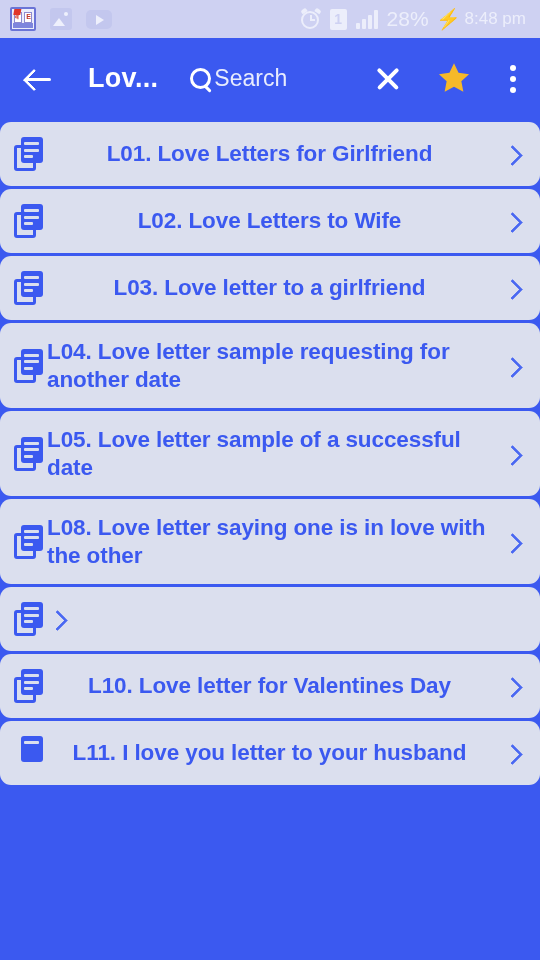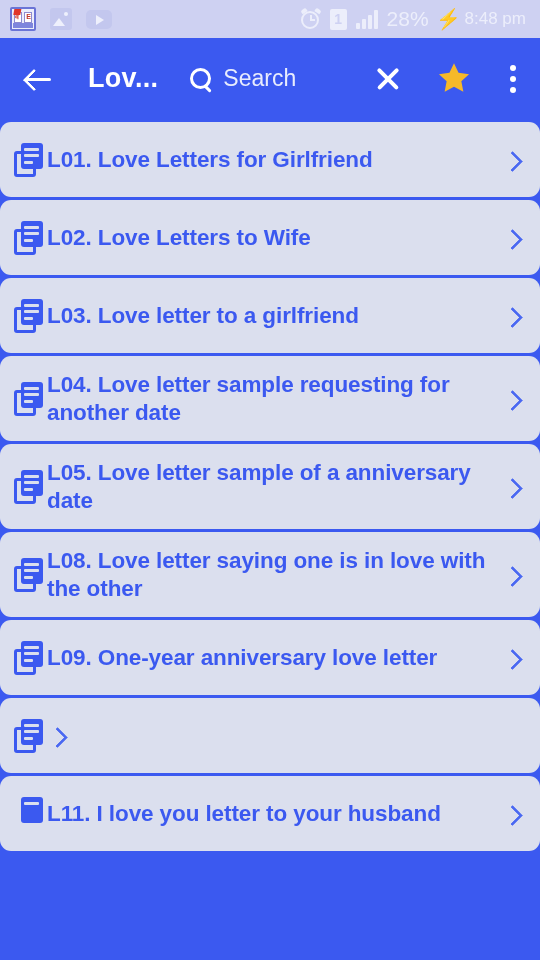--- a/index.html
+++ b/index.html
@@ -243,21 +243,20 @@
     font-weight: bold;
     margin-left: 30px;
     white-space: nowrap;
     letter-spacing: 0.3px;
   }
 
   .search-zone {
     display: flex;
     align-items: center;
     margin-left: 30px;
-    gap: 9px;
     cursor: text;
   }
   .search-icon {
     width: 26px; height: 26px;
     position: relative;
     flex: 0 0 26px;
   }
   .search-icon::before {
     content: "";
     position: absolute;
@@ -337,21 +336,21 @@
   .list-item {
     background: #dbdfee;
     border-radius: 11px;
     margin: 0 0 3px 0;
     display: flex;
     align-items: center;
     padding: 0 16px 0 14px;
     cursor: pointer;
     position: relative;
   }
-  .list-item.h1 { height: 75px; }
+  .list-item.h1 { height: 64px; text-align: center; }
   .list-item.h2 { height: 85px; }
 
   .doc-icon {
     flex: 0 0 30px;
     width: 30px; height: 34px;
     position: relative;
     margin-right: 3px;
   }
   .doc-icon .back {
     position: absolute;
@@ -521,21 +520,21 @@
 
     <div class="list-item h2">
       <div class="doc-icon">
         <div class="back"></div>
           <div class="front">
             <i></i>
             <i></i>
             <i></i>
           </div>
       </div>
-      <div class="item-label">L05. Love letter sample of a anniversary date</div>
+      <div class="item-label">L05. Love letter sample of a successful date</div>
       <div class="chevron"></div>
     </div>
 
 
 
     <div class="list-item h2">
       <div class="doc-icon">
         <div class="back"></div>
           <div class="front">
             <i></i>
@@ -549,33 +548,33 @@
 
     <div class="list-item h1">
       <div class="doc-icon">
         <div class="back"></div>
           <div class="front">
             <i></i>
             <i></i>
             <i></i>
           </div>
       </div>
-      <div class="item-label">L09. One-year anniversary love letter</div>
       <div class="chevron"></div>
     </div>
 
     <div class="list-item h1">
       <div class="doc-icon">
         <div class="back"></div>
           <div class="front">
             <i></i>
             <i></i>
             <i></i>
           </div>
       </div>
+      <div class="item-label">L10. Love letter for Valentines Day</div>
       <div class="chevron"></div>
     </div>
 
     <div class="list-item h1">
       <div class="doc-icon">
         <div class="front">
             <i></i>
           </div>
       </div>
       <div class="item-label">L11. I love you letter to your husband</div>

